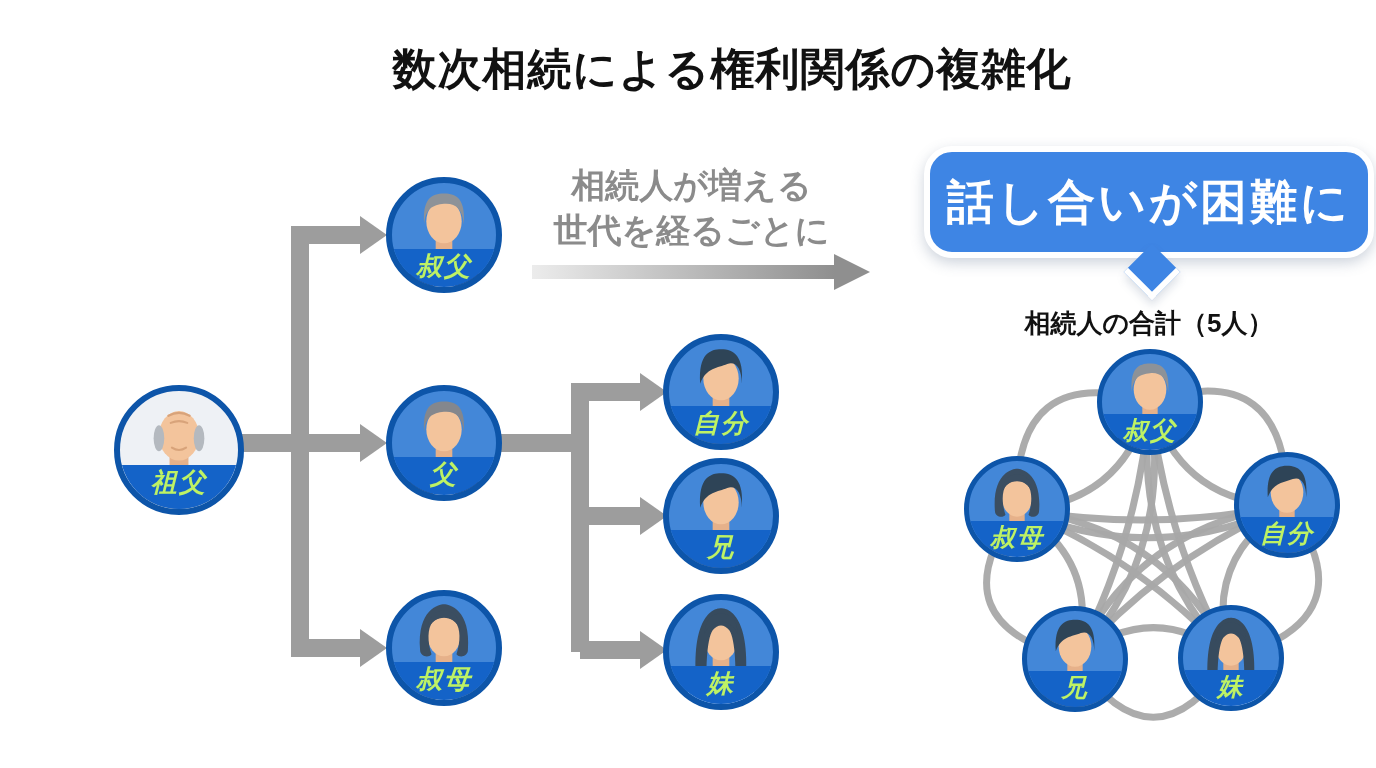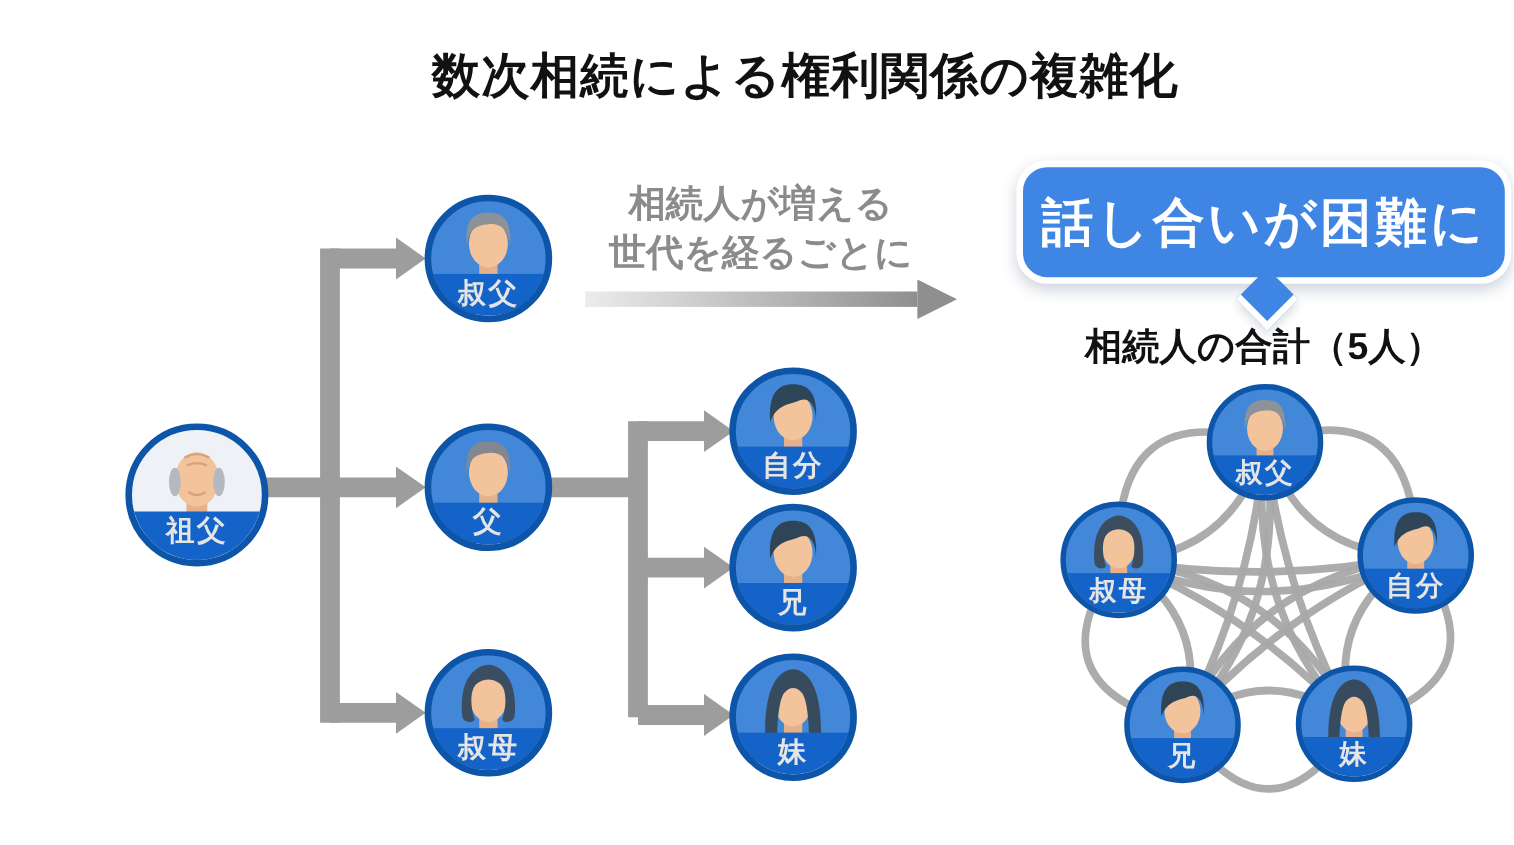--- a/index.html
+++ b/index.html
@@ -30,36 +30,36 @@
   }
   .bubble-text{font-size:47px;font-weight:800;color:#fff;letter-spacing:3px;white-space:nowrap;}
   .bubble-tail{
     position:absolute;left:1088px;top:252px;width:34px;height:34px;z-index:7;
     background:var(--bubble_blue,#3e85e4);transform:rotate(45deg);
     border-right:6px solid #fff;border-bottom:6px solid #fff;
     box-shadow:4px 4px 8px rgba(90,110,140,.20);
   }
 
   .net-heading{
-    position:absolute;left:905px;top:292px;width:400px;text-align:center;z-index:3;
-    font-size:34px;font-weight:800;color:#111;
+    position:absolute;left:905px;top:306px;width:400px;text-align:center;z-index:3;
+    font-size:26px;font-weight:800;color:#111;
   }
 
   .node{
     position:absolute;border-radius:50%;overflow:hidden;box-sizing:border-box;z-index:4;
     border:6px solid var(--node_ring,#0d55a9);background:var(--node_fill,#4387d8);
   }
   .node.grand{background:var(--grandfather_fill,#eef1f5);}
   .node .avatar{position:absolute;left:0;top:0;width:100%;height:100%;}
   .node .band{
     position:absolute;left:0;right:0;bottom:0;height:37%;
     background:var(--label_band,#1463c8);
     display:flex;justify-content:center;align-items:flex-start;padding-top:4px;box-sizing:border-box;
   }
-  .node .band span{color:#e5e5e5;font-weight:800;font-size:26px;letter-spacing:2px;line-height:1;}
+  .node .band span{color:#bef264;font-weight:800;font-size:26px;letter-spacing:2px;line-height:1;font-style:italic;}
   .pnode .band span{font-size:25px;}
 </style>
 </head>
 <body>
 
 <div class="canvas">
 
   <svg width="0" height="0" style="position:absolute" aria-hidden="true">
     <defs>
       <g id="av-oldman">

